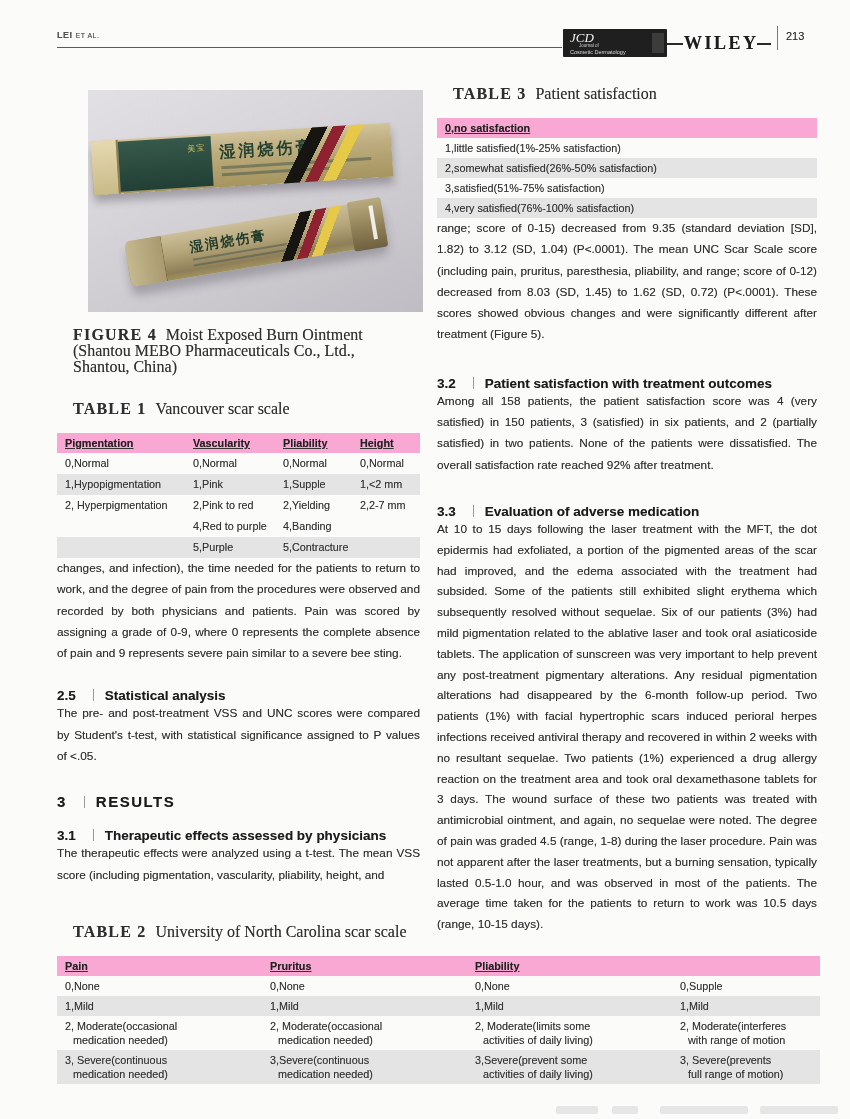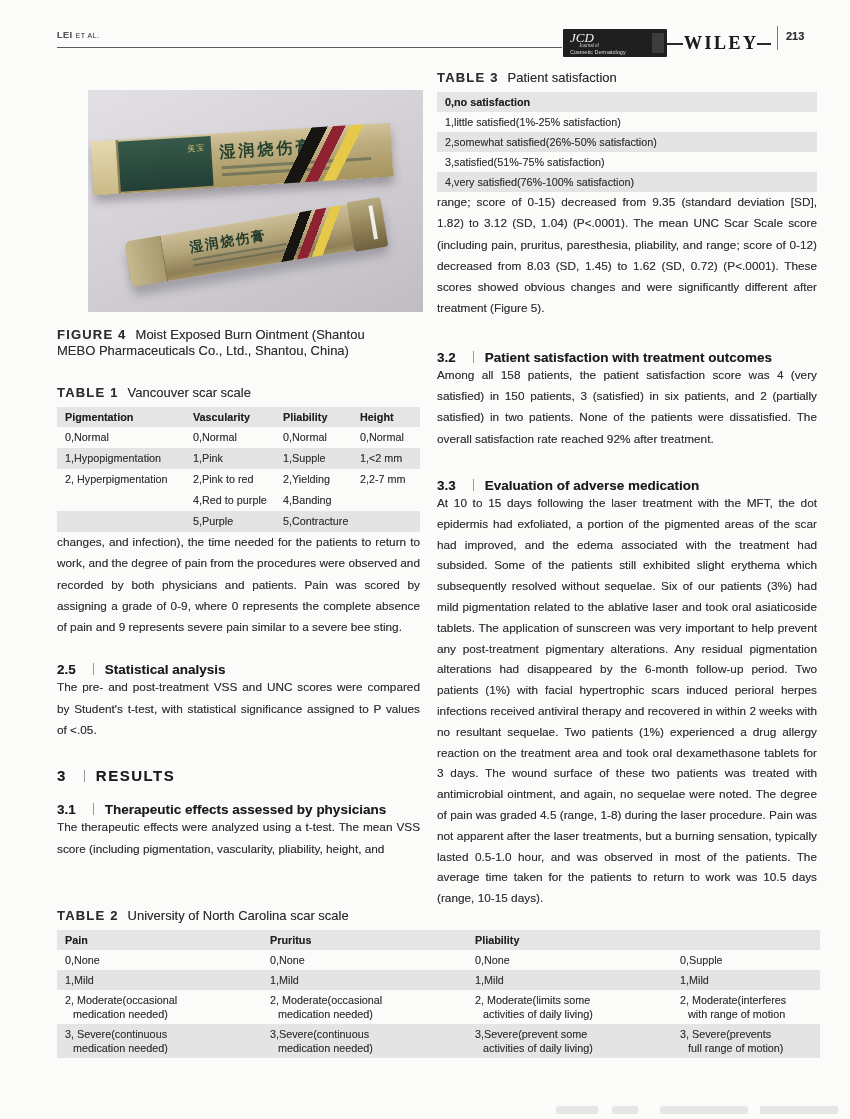--- a/index.html
+++ b/index.html
@@ -17,44 +17,44 @@
   .hdr-rule{position:absolute;left:57px;top:47px;width:505px;height:1px;background:#5a5a5a;}
   .jcd-box{position:absolute;left:563px;top:29px;width:104px;height:28px;background:#1f1f1f;border-radius:1px;color:#eee;}
   .jcd-initials{position:absolute;left:7px;top:1px;font-family:"Liberation Serif",serif;font-style:italic;font-size:13px;color:#f2f2f2;}
   .jcd-sub1{position:absolute;left:16px;top:14px;font-size:4.5px;color:#cfcfcf;}
   .jcd-sub2{position:absolute;left:7px;top:20px;font-size:5.5px;color:#dcdcdc;}
   .jcd-tab{position:absolute;right:3px;top:4px;width:12px;height:20px;background:#3c3c3c;}
   .hdr-dash1{position:absolute;left:667px;top:43px;width:16px;height:1.5px;background:#2a2a2a;}
   .hdr-wiley{position:absolute;left:684px;top:33px;font-family:"Liberation Serif","DejaVu Serif",serif;font-size:18px;font-weight:600;letter-spacing:2.5px;color:#1c1c1c;}
   .hdr-dash2{position:absolute;left:757px;top:43px;width:14px;height:1.5px;background:#2a2a2a;}
   .hdr-vrule{position:absolute;left:777px;top:26px;width:1px;height:24px;background:#7a7a7a;}
-  .hdr-page{position:absolute;left:786px;top:30px;font-size:11px;font-weight:bold;color:#2c2c2c;}
+  .hdr-page{position:absolute;left:786px;top:30px;font-size:11px;font-weight:normal;color:#2c2c2c;}
 
   
   .col-left{position:absolute;left:57px;top:80px;width:363px;}
   .col-right{position:absolute;left:437px;top:70px;width:380px;}
   p.body{font-size:11.8px;line-height:21.3px;text-align:justify;margin:0;color:#2f2f2f;}
 
   .sechead{font-size:13.5px;font-weight:bold;color:#1b1b1b;margin:0;}
   .sechead .num{margin-right:17px;}
   .hsep{display:inline-block;width:1px;height:12px;background:#9a9a9a;margin:0 11px 0 0;vertical-align:-1px;}
   .results-head{font-size:15px;letter-spacing:1.5px;}
 
-  .caption{font-size:13px;color:#2e2e2e;margin:0;line-height:16px;}
+  .caption{font-size:16px;color:#2e2e2e;margin:16px;line-height:16px;font-family:Liberation Serif, serif;}
   .caption .cap-label{font-weight:bold;letter-spacing:1.2px;margin-right:9px;}
 
   
   .tbl{width:100%;font-size:10.8px;color:#333;}
   .trow{display:grid;align-items:center;}
   .t1cols{grid-template-columns:128px 90px 77px 68px;}
   .t2cols{grid-template-columns:205px 205px 205px 145px;}
   .t3cols{grid-template-columns:1fr;}
   .tcell{padding:3px 4px 3px 8px;line-height:14px;}
   .th{font-weight:bold;color:#222;}
-  .row-head{background:#e5e5e5;}
+  .row-head{background:#f9a8d4;text-decoration:underline;}
   .row-alt{background:#e4e4e4;}
   .row-min{min-height:15px;}
   .wrapcell{white-space:pre-line;padding-left:16px;text-indent:-8px;}
 
   
   .photo{position:relative;margin:10px 0 0 31px;width:335px;height:222px;overflow:hidden;
     background:linear-gradient(155deg,#e3e0e5 0%,#d8d5da 35%,#cbc8ce 70%,#bfbcc3 100%);}
   .mebo-box{position:absolute;left:4px;top:42px;width:300px;height:54px;transform:rotate(-3.6deg);
     background:linear-gradient(180deg,#d2c39b 0%,#bdac7e 35%,#a6955e 100%);
     box-shadow:0 7px 9px rgba(60,55,70,.35);}

